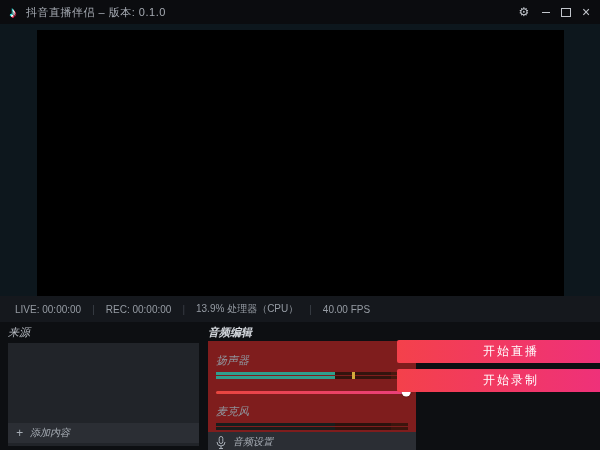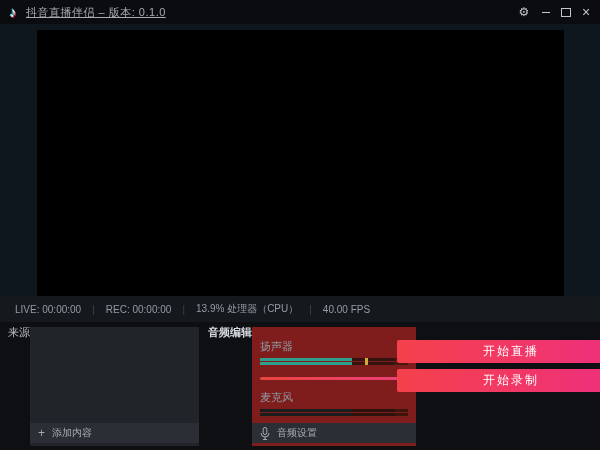--- a/index.html
+++ b/index.html
@@ -5,21 +5,21 @@
   html,body{margin:0;padding:0;width:600px;height:450px;overflow:hidden;
     background:#0d0f12;font-family:"Liberation Sans","DejaVu Sans",sans-serif;
     -webkit-font-smoothing:antialiased;}
   .app{position:relative;width:600px;height:450px;background:#0d0f12;}
 
   
   .titlebar{position:absolute;left:0;top:0;right:0;height:24px;background:#0b0c0f;
     display:flex;align-items:center;}
   .logo{width:26px;text-align:center;font-size:14px;color:#fff;line-height:24px;
     text-shadow:-1px -1px 0 var(--logo_cyan), 1px 1px 0 var(--logo_pink);}
-  .win-title{font-size:11px;color:#a6abb3;letter-spacing:.5px;text-decoration:underline;}
+  .win-title{font-size:11px;color:#a6abb3;letter-spacing:.5px;}
   .win-controls{margin-left:auto;display:flex;align-items:center;height:24px;}
   .winbtn{width:20px;height:24px;display:flex;align-items:center;justify-content:center;
     color:#c2c6cc;font-size:12px;cursor:pointer;}
   .gear{font-size:12px;margin-right:2px;}
   .min-glyph{width:8px;height:1px;background:#c2c6cc;display:block;}
   .max-glyph{width:8px;height:7px;border:1px solid #c2c6cc;display:block;}
   .close{font-size:14px;margin-right:4px;}
 
   
   .stage{position:absolute;left:0;top:24px;right:0;height:272px;background:#0d171d;}
@@ -32,21 +32,21 @@
   .sep{color:#3c4149;}
   .status-right{margin-left:auto;display:flex;align-items:center;gap:14px;padding-right:10px;}
   .indicator{display:flex;align-items:center;gap:5px;color:#8d939b;}
   .dot{width:8px;height:8px;border-radius:50%;border:2px solid #6e747c;background:#2a2d33;
     box-sizing:border-box;display:block;}
 
   
   .bottom{position:absolute;left:0;top:322px;right:0;bottom:0;background:#0d0f12;}
   .panel-title{font-size:11px;color:#b9bec5;height:16px;line-height:14px;}
   .panel-title.bold{font-weight:bold;color:#d3d7dc;}
-  .panel{position:absolute;top:3px;bottom:4px;display:flex;flex-direction:row;}
+  .panel{position:absolute;top:3px;bottom:4px;display:flex;flex-direction:column;font-style:italic;}
   .sources{left:8px;width:191px;}
   .audio{left:208px;width:208px;}
   .panel-body{position:relative;flex:1;background:#212429;margin-top:2px;}
   .audio .panel-body{background:#7f1d1d;padding:10px 8px 0 8px;box-sizing:border-box;}
   .panel-footer{position:absolute;left:0;right:0;bottom:3px;height:20px;background:#2b2e34;
     display:flex;align-items:center;gap:7px;padding-left:8px;font-size:10px;color:#a7adb5;
     cursor:pointer;}
   .plus{font-size:12px;color:#a7adb5;}
 
   .audio-label{font-size:11px;color:#8f959d;margin:2px 0 4px 0;}

